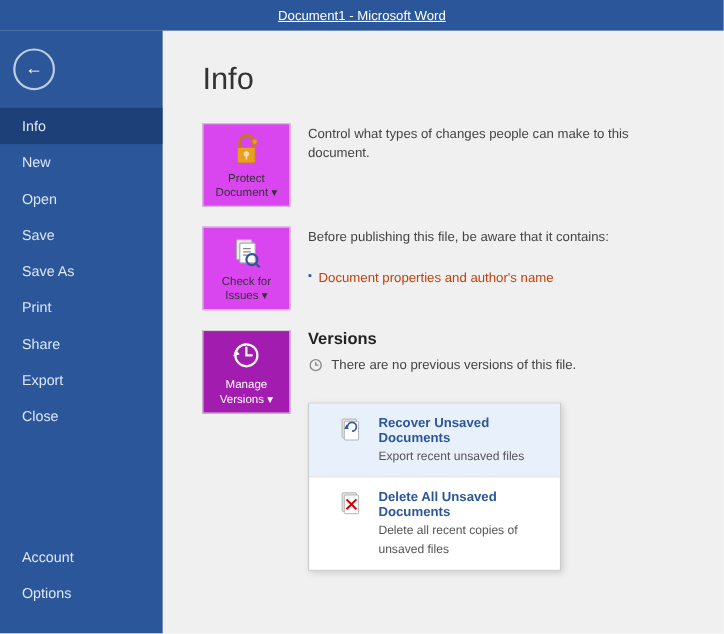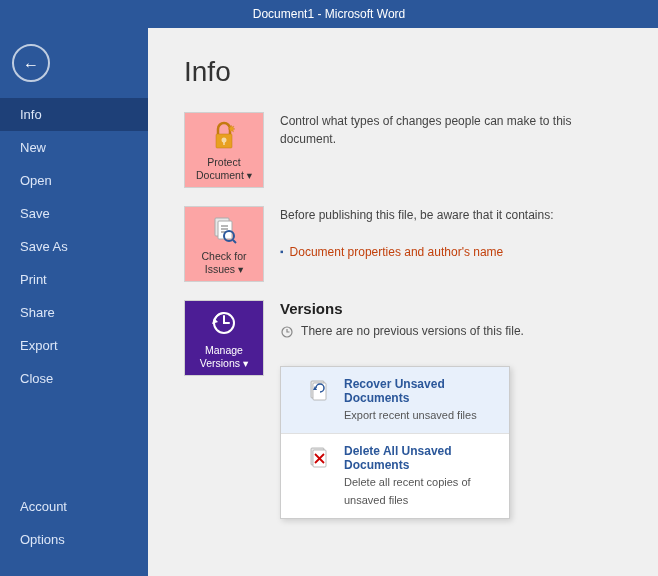--- a/index.html
+++ b/index.html
@@ -15,20 +15,21 @@
     .title-bar {
       background: #2b579a;
       height: 28px;
       display: flex;
       align-items: center;
       justify-content: center;
     }
     .title-bar span {
       color: #fff;
       font-size: 12px;
+      text-decoration: underline;
     }
 
     .app-body {
       display: flex;
       height: 548px;
     }
 
     
     .sidebar {
       width: 148px;
@@ -87,32 +88,32 @@
     .info-section {
       display: flex;
       align-items: flex-start;
       margin-bottom: 18px;
       position: relative;
     }
 
     .section-icon-box {
       width: 80px;
       height: 76px;
-      background: #fca5a5;
+      background: #d946ef;
       border: 1px solid #d0d0d0;
       display: flex;
       flex-direction: column;
       align-items: center;
       justify-content: center;
       margin-right: 16px;
       flex-shrink: 0;
       cursor: pointer;
     }
     .section-icon-box.active-blue {
-      background: #4c1d95;
+      background: #a21caf;
       align-items: center;
     }
     .section-icon-box span.icon-label {
       font-size: 10.5px;
       color: #333;
       margin-top: 4px;
       text-align: center;
       line-height: 1.2;
     }
     .section-icon-box.active-blue span.icon-label {

